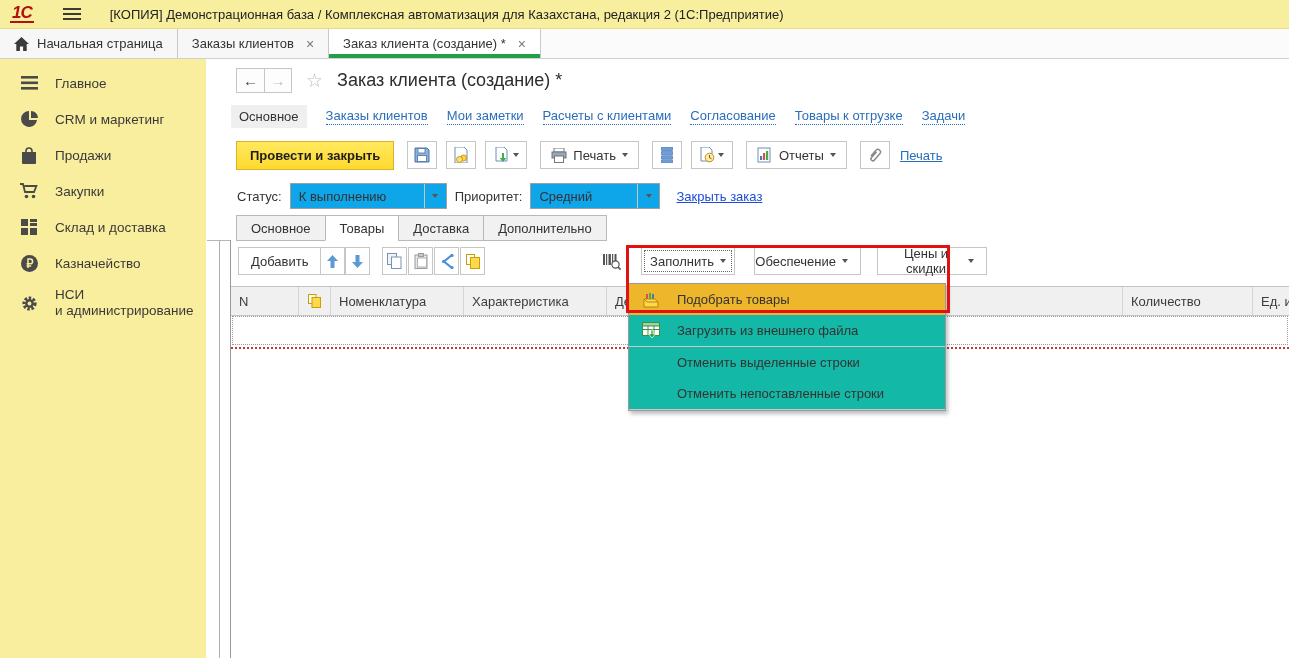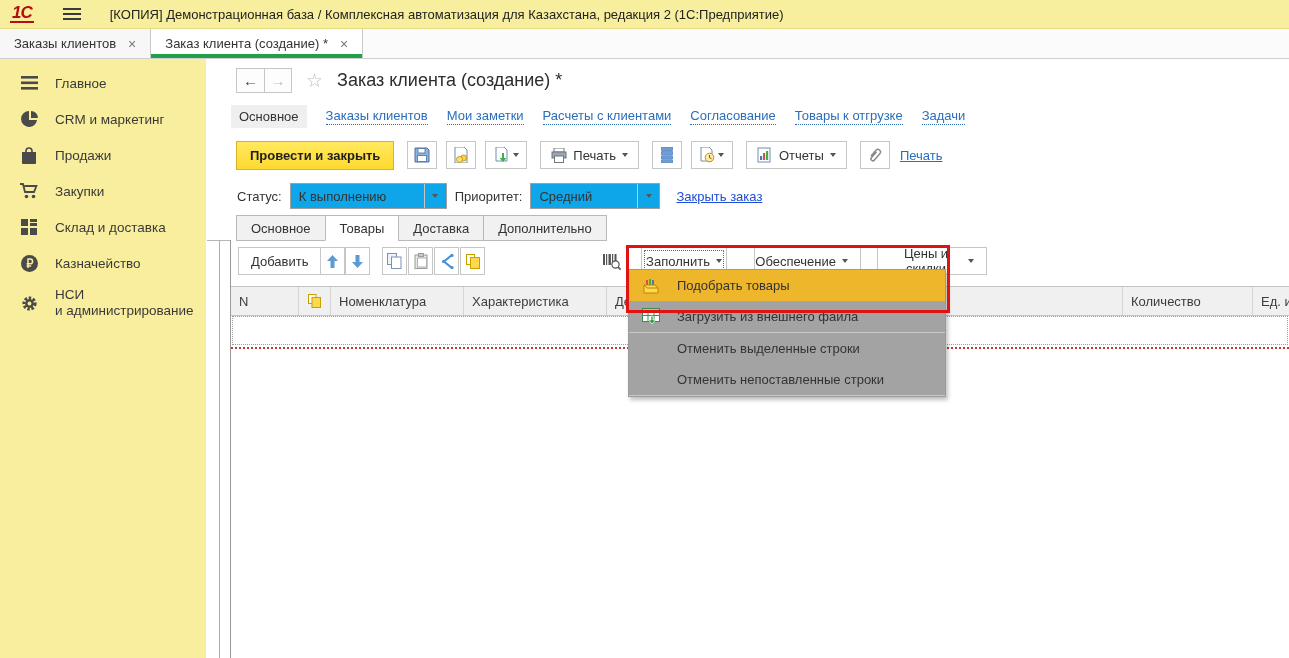--- a/index.html
+++ b/index.html
@@ -76,21 +76,21 @@
   .thead { position:absolute; top:46px; left:0; right:0; height:30px; display:flex; background:#f0f0f0; border-top:1px solid #c4c4c4; border-bottom:1px solid #c4c4c4; }
   .th { border-right:1px solid #d4d4d4; display:flex; align-items:center; padding:0 8px; color:#3c3c3c; overflow:hidden; white-space:nowrap; cursor:pointer; }
   .th.cN { width:68px; } .th.cIco { width:32px; justify-content:center; padding:0; }
   .th.cNom { width:133px; } .th.cChar { width:143px; } .th.cFlex { flex:1; }
   .th.cQty { width:130px; } .th.cUnit { width:36px; border-right:none; }
 
   .emptyrow { position:absolute; top:76px; left:1px; right:1px; height:29px; border:1px dotted #9a9a9a; }
   .redline { position:absolute; top:107px; left:0; right:0; border-top:2px dotted #c03a3a; }
 
   
-  .menu { position:absolute; left:628px; top:269px; width:318px; background:#a3a3a3; border:1px solid #9b9b9b; box-shadow:2px 3px 4px rgba(0,0,0,.25); z-index:5; }
+  .menu { position:absolute; left:628px; top:283px; width:318px; background:#14b8a6; border:1px solid #9b9b9b; box-shadow:2px 3px 4px rgba(0,0,0,.25); z-index:5; }
   .mi { height:31px; display:flex; align-items:center; padding-left:48px; position:relative; color:#333; cursor:pointer; }
   .mi .mico { position:absolute; left:13px; top:50%; transform:translateY(-50%); width:18px; height:18px; }
   .mi.hl { background:#eeb62b; }
   .msep { border-top:1px solid #c9c9c9; }
 
   
   .annotation { position:absolute; left:626px; top:245px; width:324px; height:68px; border:3px solid #e01212; z-index:6; pointer-events:none; }
 
   svg { display:block; }
 </style>
@@ -101,20 +101,28 @@
   <span class="logo">1С</span>
   <span class="hamburger">
       <i></i>
       <i></i>
       <i></i>
     </span>
   <span class="apptitle">[КОПИЯ] Демонстрационная база / Комплексная автоматизация для Казахстана, редакция 2  (1С:Предприятие)</span>
 </div>
 
 <div class="tabbar">
+  <div class="toptab first">
+    <span>
+      <svg width="15" height="14" viewBox="0 0 15 14">
+          <path d="M7.5 0 L15 7 h-2.3 v7 h-3.6 v-4.5 h-3.2 V14 H2.3 V7 H0 Z" fill="#3a3a3a"></path>
+        </svg>
+    </span>
+    <span>Начальная страница</span>
+  </div>
   <div class="toptab">
     <span>Заказы клиентов</span>
     <span class="close">×</span>
   </div>
   <div class="toptab active">
     <span>Заказ клиента (создание) *</span>
     <span class="close">×</span>
   </div>
 </div>
 
@@ -398,21 +406,21 @@
                 <rect x="3" y="1" width="1.2" height="11"></rect>
                 <rect x="5.5" y="1" width="2.4" height="11"></rect>
                 <rect x="9" y="1" width="1.2" height="11"></rect>
                 <rect x="11.5" y="1" width="2" height="11"></rect>
               </g>
               <circle cx="12.5" cy="11.5" r="3.6" fill="#fff" stroke="#555" stroke-width="1.2"></circle>
               <path d="M15 14 l2.6 2.6" stroke="#555" stroke-width="1.6"></path>
             </svg>
           </span>
       </span>
-      <button class="btn-plain focus-dotted" style="left:410px; width:86px; justify-content:center;">
+      <button class="btn-plain focus-dotted" style="left:410px; width:94px; justify-content:center;">
         <span>Заполнить</span>
         <span class="caret"></span>
       </button>
       <button class="btn-plain" style="left:523px; width:107px; justify-content:flex-end;">
         <span>Обеспечение</span>
         <span class="caret"></span>
       </button>
       <button class="btn-plain" style="left:646px; width:110px; justify-content:center;">
         <span>Цены и скидки</span>
         <span class="caret"></span>

